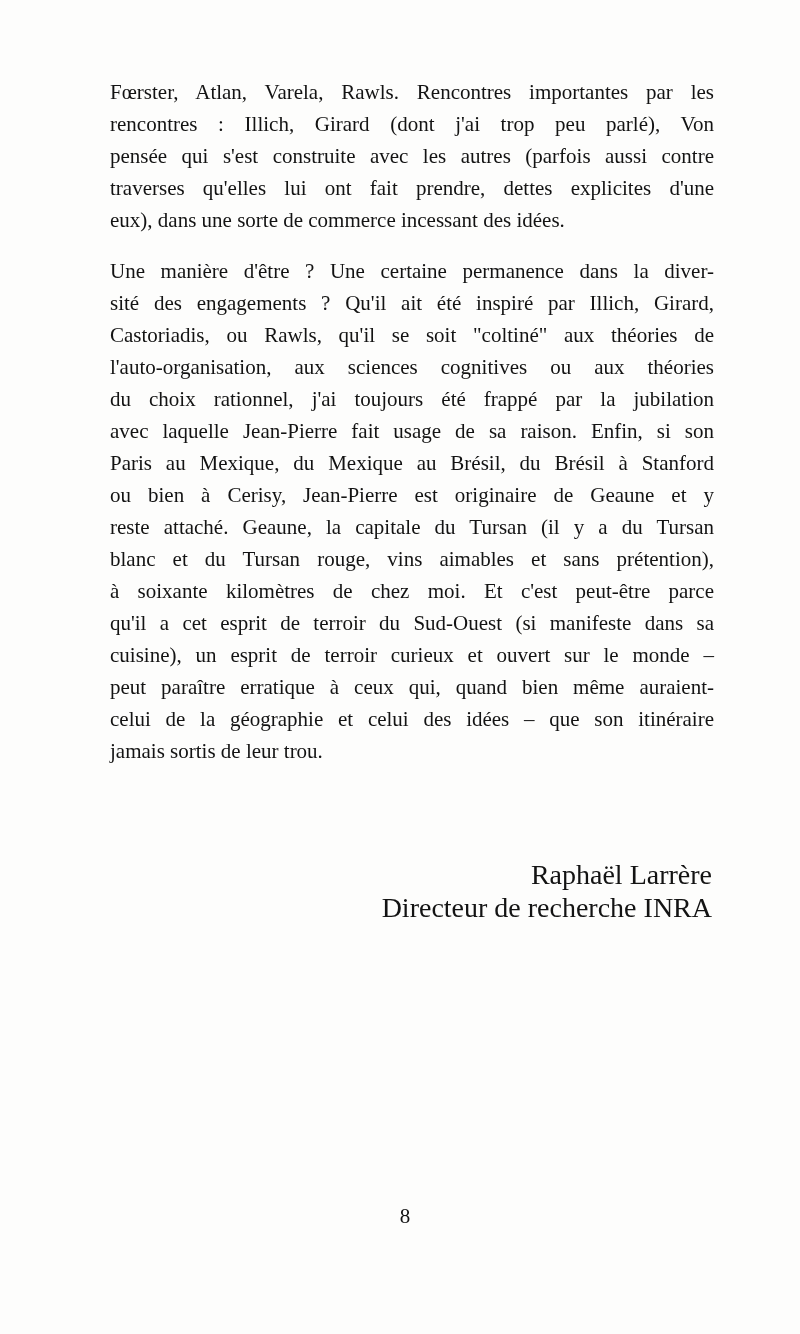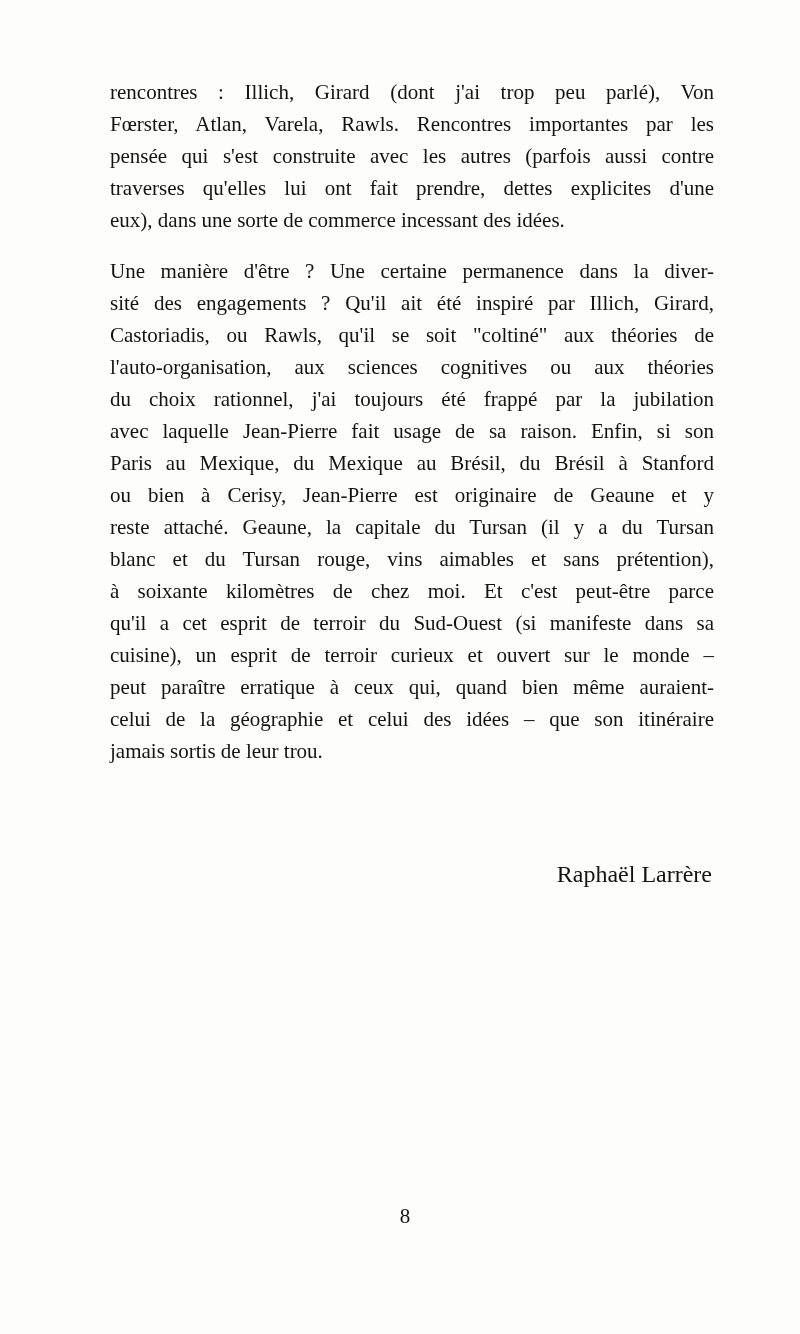--- a/index.html
+++ b/index.html
@@ -37,43 +37,43 @@
   }
   .line.last {
     text-align-last: left;
   }
   .signature-block {
     position: absolute;
     left: 110px;
     top: 858px;
     width: 602px;
     text-align: right;
-    font-size: 24px;
+    font-size: 28px;
     line-height: 33px;
   }
   .page-number {
     position: absolute;
     left: 110px;
     top: 1202px;
     width: 590px;
     text-align: center;
     font-size: 21px;
     line-height: 28px;
   }
 </style>
 </head>
 <body>
 
 <div class="page" style="color: rgb(19, 19, 19); background: rgb(253, 253, 252);">
 
   <div class="text-block">
 
   <div class="paragraph">
+        <div class="line">Fœrster, Atlan, Varela, Rawls. Rencontres importantes par les</div>
         <div class="line">rencontres : Illich, Girard (dont j'ai trop peu parlé), Von</div>
-        <div class="line">Fœrster, Atlan, Varela, Rawls. Rencontres importantes par les</div>
         <div class="line">pensée qui s'est construite avec les autres (parfois aussi contre</div>
         <div class="line">traverses qu'elles lui ont fait prendre, dettes explicites d'une</div>
         <div class="line last">eux), dans une sorte de commerce incessant des idées.</div>
       </div>
       <div class="paragraph">
         <div class="line">Une manière d'être ? Une certaine permanence dans la diver-</div>
         <div class="line">sité des engagements ? Qu'il ait été inspiré par Illich, Girard,</div>
         <div class="line">Castoriadis, ou Rawls, qu'il se soit "coltiné" aux théories de</div>
         <div class="line">l'auto-organisation, aux sciences cognitives ou aux théories</div>
         <div class="line">du choix rationnel, j'ai toujours été frappé par la jubilation</div>
@@ -86,17 +86,18 @@
         <div class="line">qu'il a cet esprit de terroir du Sud-Ouest (si manifeste dans sa</div>
         <div class="line">cuisine), un esprit de terroir curieux et ouvert sur le monde –</div>
         <div class="line">peut paraître erratique à ceux qui, quand bien même auraient-</div>
         <div class="line">celui de la géographie et celui des idées – que son itinéraire</div>
         <div class="line last">jamais sortis de leur trou.</div>
       </div>
     </div>
 
   <div class="signature-block">
     <div class="sig-line">Raphaël Larrère</div>
+    <div class="sig-line">Directeur de recherche INRA</div>
   </div>
 
   <div class="page-number">8</div>
 
 </div>
 
 </body></html>

